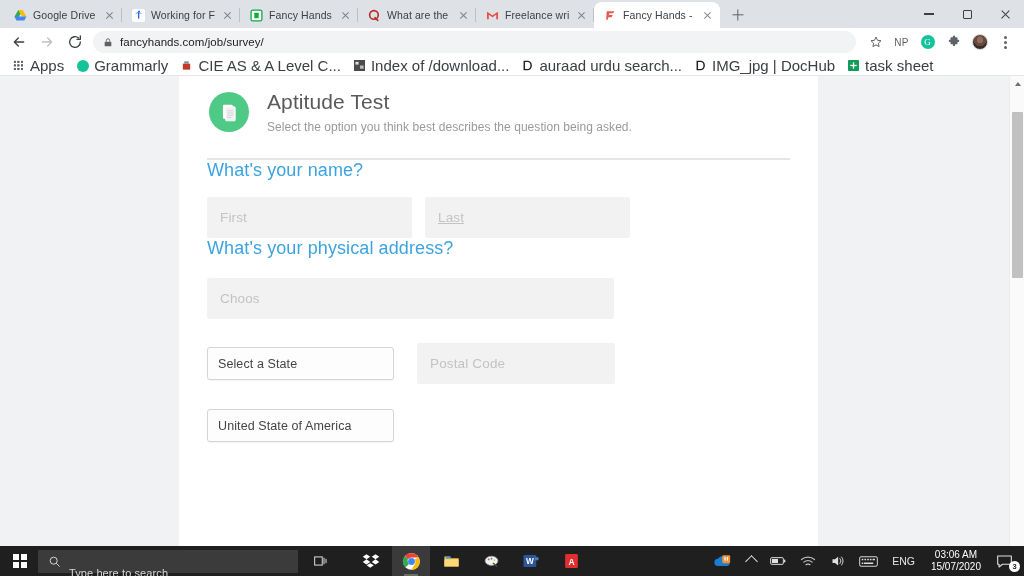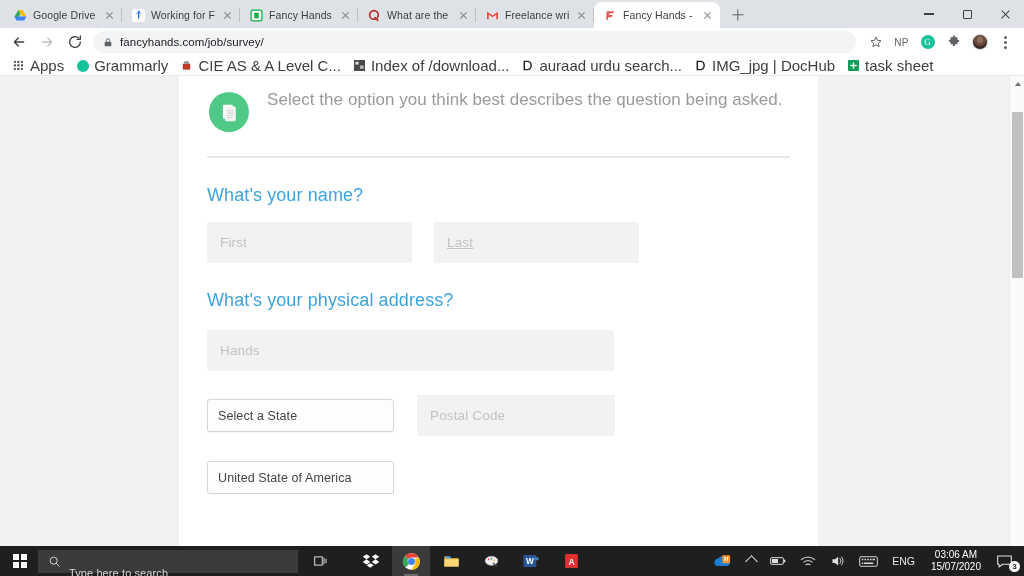--- a/index.html
+++ b/index.html
@@ -128,27 +128,27 @@
 
   
   .survey-head { display:flex; align-items:flex-start; gap:18px; padding:14px 0 0 2px; }
   .doc-badge {
     width:40px; height:40px; border-radius:50%; background:#4fca86; flex:0 0 40px;
     display:flex; align-items:center; justify-content:center; margin-top:2px;
   }
   .survey-title {
     font-size:21px; color:#5a5a5a; font-weight:normal; letter-spacing:.1px; line-height:1.15;
   }
-  .survey-sub { font-size:17px; color:#9a9a9a; letter-spacing:.05px; }
+  .survey-sub { font-size:12px; color:#9a9a9a; margin-top:6px; letter-spacing:.05px; }
   .divider { height:2px; background:#e6e6e6; margin:24px 0 0 0; }
 
   
-  .q { margin-top:27px; }
+  .q { }
   .q-title { font-size:18px; color:#3da3e0; font-weight:normal; letter-spacing:.1px; }
-  .row { display:flex; gap:22px; margin-top:16px; }
+  .row { display:flex; gap:13px; margin-top:16px; }
   .field {
     background:#f2f2f2; border:none; height:41px; border-radius:2px;
     display:flex; align-items:center; padding:0 13px;
     font-size:13.5px; color:#c3c3c3; letter-spacing:.15px;
   }
   .field.first { width:205px; }
   .field.last  { width:205px;text-decoration:underline; }
   .field.wide  { width:407px; }
   .field.postal{ width:198px; }
   .selectbox {
@@ -428,37 +428,38 @@
               <rect x="7.5" y="5.5" width="11" height="16" rx="1" fill="#f2f2f2" stroke="#ffffff" stroke-width="1"></rect>
               <g stroke="#cfcfcf" stroke-width="1" stroke-linecap="round">
                 <path d="M10 10h6"></path>
                   <path d="M10 12.6h6"></path>
                   <path d="M10 15.2h6"></path>
                   <path d="M10 17.8h4"></path>
               </g>
             </svg>
           </div>
           <div>
+            <div class="survey-title">Aptitude Test</div>
             <div class="survey-sub">Select the option you think best describes the question being asked.</div>
           </div>
         </div>
 
         <div class="divider"></div>
 
         <div class="q">
           <div class="q-title">What's your name?</div>
           <div class="row">
             <div class="field first">First</div>
             <div class="field last">Last</div>
           </div>
         </div>
 
         <div class="q">
           <div class="q-title">What's your physical address?</div>
-          <div class="field wide mt-street">Hands</div>
+          <div class="field wide mt-street">Choos</div>
           <div class="row-state">
             <div class="selectbox">Select a State</div>
             <div class="field postal">Postal Code</div>
           </div>
           <div class="row-country">
             <div class="selectbox">United State of America</div>
           </div>
         </div>
 
       </div>

